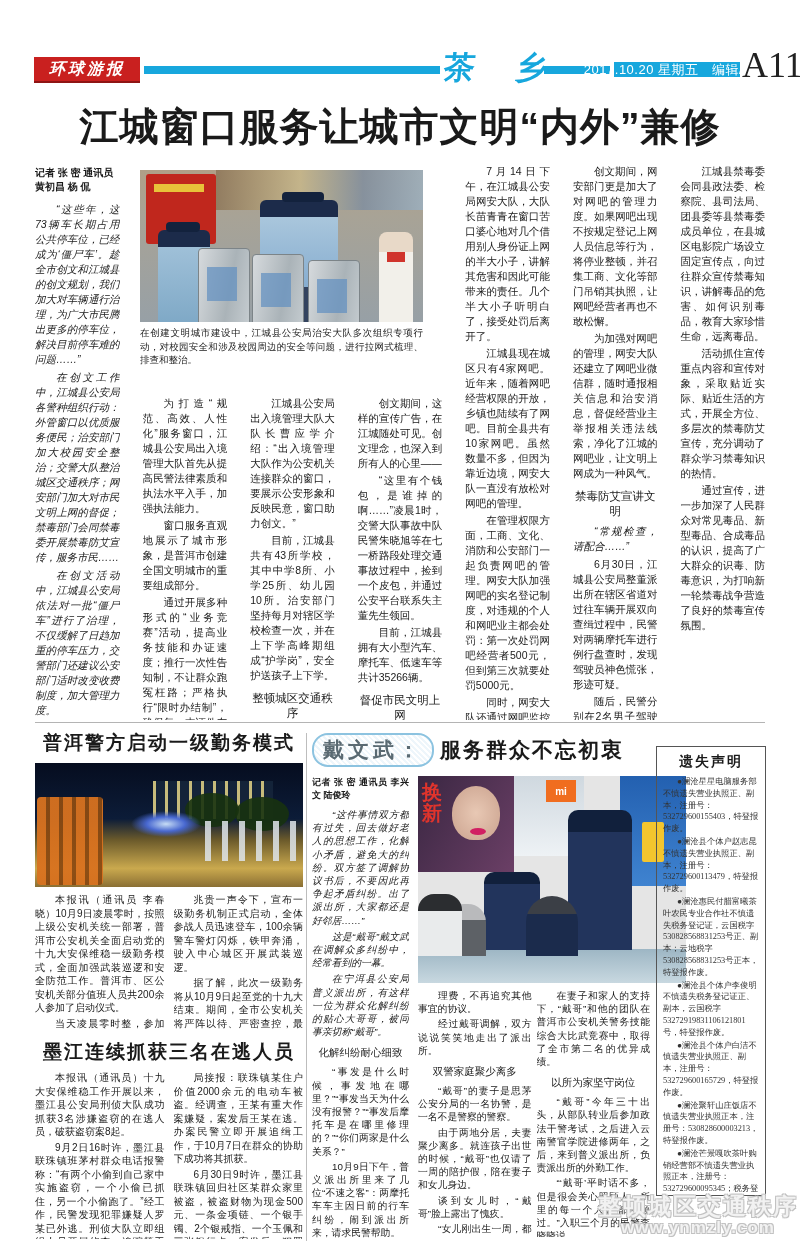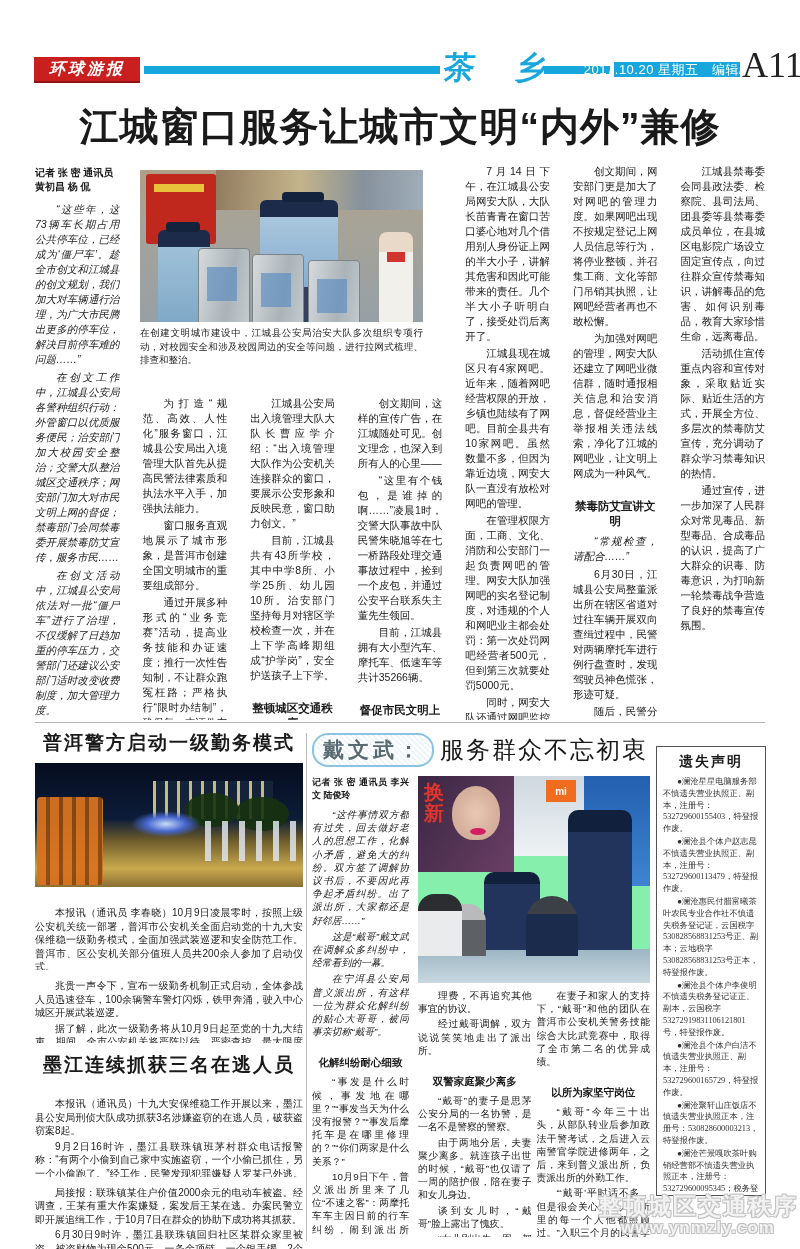--- a/index.html
+++ b/index.html
@@ -20,21 +20,21 @@
         font-size:36px;color:#222;}
   
   .headline{position:absolute;left:40px;top:100px;width:720px;text-align:center;
         font-size:39px;font-weight:900;letter-spacing:1px;white-space:nowrap;}
   
   .main-cols{position:absolute;left:35px;top:164px;width:730px;height:556px;display:flex;gap:23px;}
   .mcol{width:95px;flex:1 1 0;overflow:hidden;text-align:justify;}
   .mcol .spacer{height:232px;}
   .para{margin:0 0 2px 0;font-size:10.5px;line-height:15px;text-indent:21px;}
   .quote{margin:0 0 3px 0;font-size:10.5px;line-height:15px;text-indent:21px;font-style:italic;color:#222;}
-  .sub{margin:18px 0 5px 0;font-size:11.5px;font-weight:bold;text-align:center;text-indent:0;}
+  .sub{margin:8px 0 5px 0;font-size:11.5px;font-weight:normal;text-align:center;text-indent:0;}
   .byline-main{font-size:10px;font-weight:bold;margin:2px 0 8px 0;text-align:left;}
   
   .main-photo{position:absolute;left:105px;top:6px;width:283px;height:152px;overflow:hidden;
         background:linear-gradient(#b09f87 0%,#a8a396 30%,#97a0a6 100%);}
   .truck{position:absolute;left:6px;top:4px;width:70px;height:70px;background:#c0271d;border-radius:3px;}
   .truck:after{content:"";position:absolute;left:8px;top:10px;width:50px;height:8px;background:#e8c23a;}
   .shopstrip{position:absolute;left:76px;top:0;width:210px;height:40px;
         background:linear-gradient(90deg,#8b7355,#c9b98a 40%,#7d8da0 70%,#9db3c4);opacity:.8;}
   .officer{position:absolute;width:52px;border-radius:6px 6px 0 0;}
   .off1{left:18px;top:60px;height:95px;background:linear-gradient(#1c2b4a 18%,#9fc0d8 18%,#7ea8c6);}
@@ -57,39 +57,39 @@
   .np-building{position:absolute;left:118px;top:18px;width:120px;height:38px;background:#16263c;
         background-image:repeating-linear-gradient(90deg,#e9d98a 0 3px,transparent 3px 12px);
         background-size:100% 4px;background-repeat:repeat-y;background-position:0 6px;opacity:.85;}
   .np-tree{position:absolute;top:30px;width:54px;height:34px;background:#17320f;border-radius:50%;opacity:.9;}
   .np-flare{position:absolute;left:96px;top:48px;width:70px;height:26px;
         background:radial-gradient(closest-side,#cfe6ff,#4a6bd8 55%,transparent);opacity:.95;}
   .np-orange{position:absolute;left:2px;top:34px;width:66px;height:88px;
         background:repeating-linear-gradient(90deg,#d8721f 0 9px,#8a4a12 9px 13px);border-radius:4px;opacity:.95;}
   .np-police{position:absolute;right:6px;top:58px;width:92px;height:40px;
         background:repeating-linear-gradient(90deg,#dfe5ea 0 6px,transparent 6px 17px);opacity:.85;}
-  .bl-cols{display:flex;gap:9px;margin-top:19px;height:137px;overflow:hidden;flex-direction:column;}
+  .bl-cols{display:flex;gap:9px;margin-top:6px;height:137px;overflow:hidden;}
   .bl-col{flex:1;overflow:hidden;text-align:justify;}
   .bl-col .para{font-size:10px;line-height:13.5px;text-indent:20px;}
   .a2-title{margin-top:9px;}
   .bl-cols2{height:168px;}
   
   .feat{position:absolute;left:312px;top:733px;width:338px;}
   .feat-head{display:flex;align-items:center;gap:6px;white-space:nowrap;}
   .feat-pill{border:2px solid #8cc3e0;border-radius:16px;padding:1px 9px;font-size:21px;
         font-weight:900;color:#5a6a72;letter-spacing:4px;
         background:repeating-linear-gradient(45deg,#fff 0 2px,#eef6fb 2px 4px);}
-  .feat-title{font-size:24px;font-weight:400;letter-spacing:2px;}
+  .feat-title{font-size:21px;font-weight:700;letter-spacing:2px;}
   .feat-body{display:flex;gap:9px;margin-top:9px;}
   .feat-left{width:97px;height:462px;overflow:hidden;text-align:justify;}
   .feat-left .para,.feat-left .quote{font-size:9.8px;line-height:13.2px;text-indent:20px;}
   .feat-left .sub{font-size:10.5px;}
   .byline-feat{font-size:9px;font-weight:bold;margin:0 0 6px 0;}
   .feat-right{width:232px;}
-  .store-photo{position:relative;width:232px;height:207px;overflow:hidden;background:#86efac;text-align:right;}
+  .store-photo{position:relative;width:268px;height:207px;overflow:hidden;background:#e5e5e5;}
   .poster{position:absolute;left:0;top:0;width:96px;height:96px;background:linear-gradient(120deg,#3a2742,#6b3f66);}
   .face{position:absolute;left:34px;top:10px;width:48px;height:54px;background:radial-gradient(#e8c8b4,#caa28e);border-radius:50% 50% 45% 45%;}
   .lips{position:absolute;left:52px;top:52px;width:16px;height:7px;background:#d11f62;border-radius:50%;}
   .huan{position:absolute;left:4px;top:6px;color:#e0342c;font-weight:900;font-size:20px;line-height:21px;width:22px;}
   .mi-box{position:absolute;left:128px;top:4px;width:30px;height:22px;background:#f06d1f;color:#fff;
         font-size:10px;font-weight:bold;display:flex;align-items:center;justify-content:center;}
   .store-wall{position:absolute;left:96px;top:0;width:70px;height:80px;background:linear-gradient(#cfd8df,#eef2f5);}
   .vivo-panel{position:absolute;right:0;top:0;width:66px;height:110px;background:linear-gradient(#2360b0,#3f83d0);}
   .vivo-phone{position:absolute;right:22px;top:46px;width:22px;height:40px;background:#f3c52e;border-radius:2px;}
   .counter{position:absolute;left:0;bottom:0;width:100%;height:34px;background:linear-gradient(#9db6c4,#c8d8e0);}

